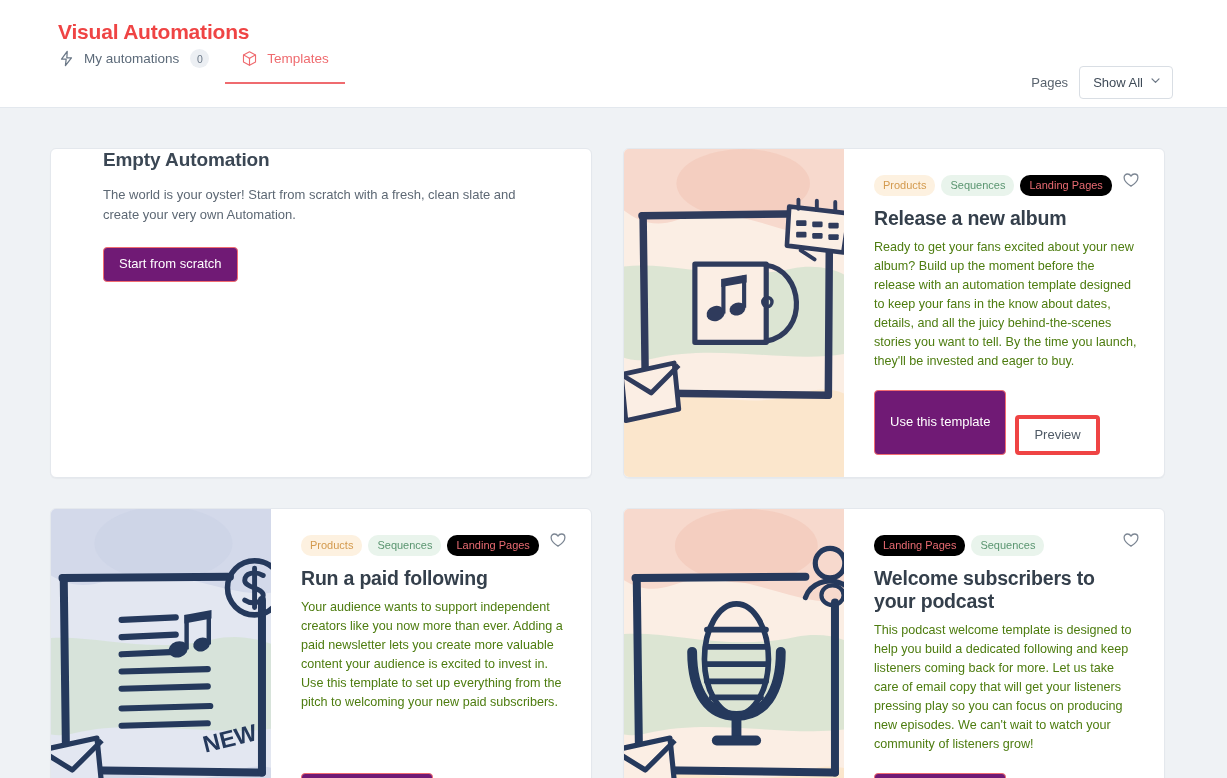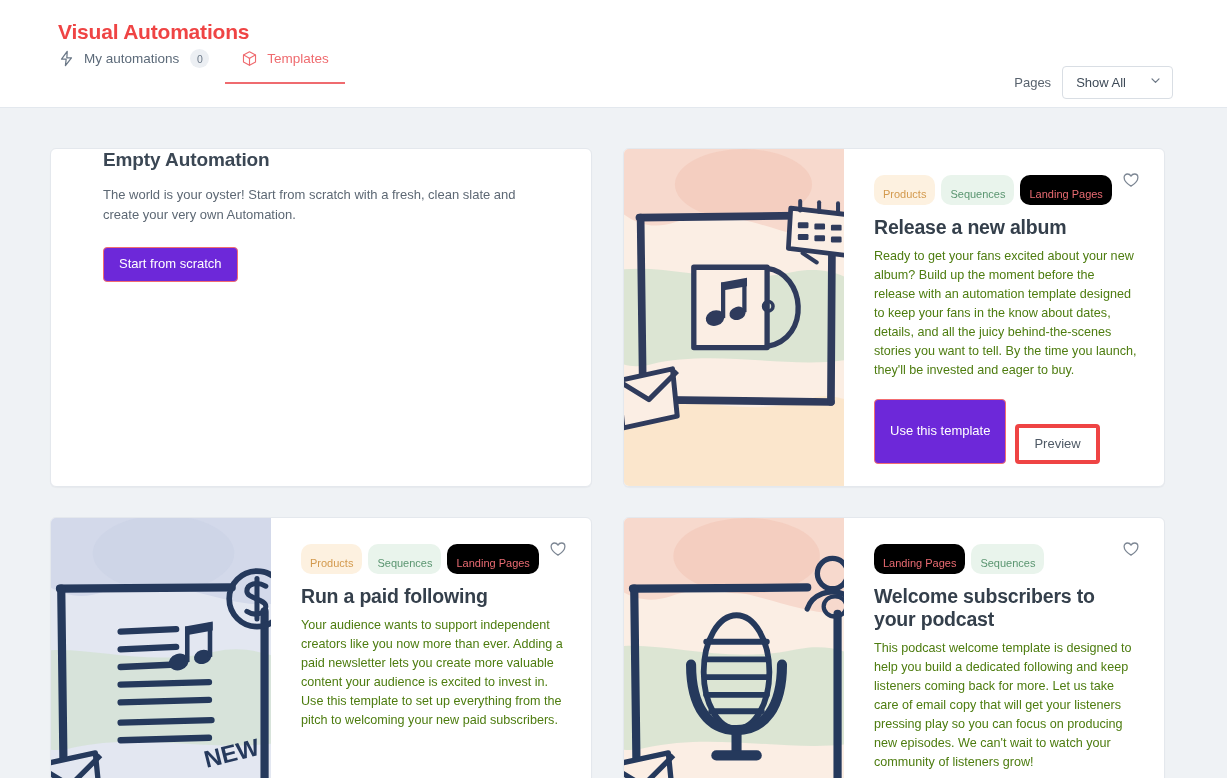--- a/index.html
+++ b/index.html
@@ -80,21 +80,21 @@
     display: flex;
     align-items: center;
     gap: 11px;
   }
   .filter-label {
     font-size: 13px;
     color: #59636e;
   }
   .filter-select {
     display: flex;
-    gap: 24px;
+    gap: 7px;
     border: 1px solid #d9dee4;
     border-radius: 4px;
     background: #fff;
     padding: 8px 11px 8px 13px;
     font-size: 13px;
     color: #3e4a57;
     cursor: pointer;
     min-width: 92px;
     justify-content: space-between;
   }
@@ -142,21 +142,21 @@
     font-family: "Liberation Sans", sans-serif;
     font-size: 13px;
     border-radius: 4px;
     cursor: pointer;
     padding: 9px 15px;
     border: 1px solid transparent;
     line-height: 1.1;
     white-space: nowrap;
   }
   .btn-primary {
-    background: #6d28d9;
+    background: #701a75;
     color: #ffffff;
     border-color: #f26d71;
   }
   .btn-ghost {
     background: #ffffff;
     color: #4f5a66;
     border: 4px solid #ef4444;
     margin-top: 25px;
   }
   .btn-self { align-self: flex-start; }
@@ -185,21 +185,21 @@
   }
   .fav svg { display: block; width: 18px; height: 18px; }
   .tags {
     display: flex;
     gap: 6px;
     margin-bottom: 8px;
     flex-wrap: wrap;
   }
   .tag {
     font-size: 11px;
-    padding: 13px 9px 4px 9px;
+    padding: 4px 9px 4px 9px;
     border-radius: 10px;
     white-space: nowrap;
     line-height: 1.15;
   }
   .tag.products   { background:#fdf1e0; color:#d39a4e; }
   .tag.sequences  { background:#e9f4ec; color:#5a9570; }
   .tag.landing    { background:#000000; color:#e96b72; }
 
   .card-title {
     font-size: 19.5px;

